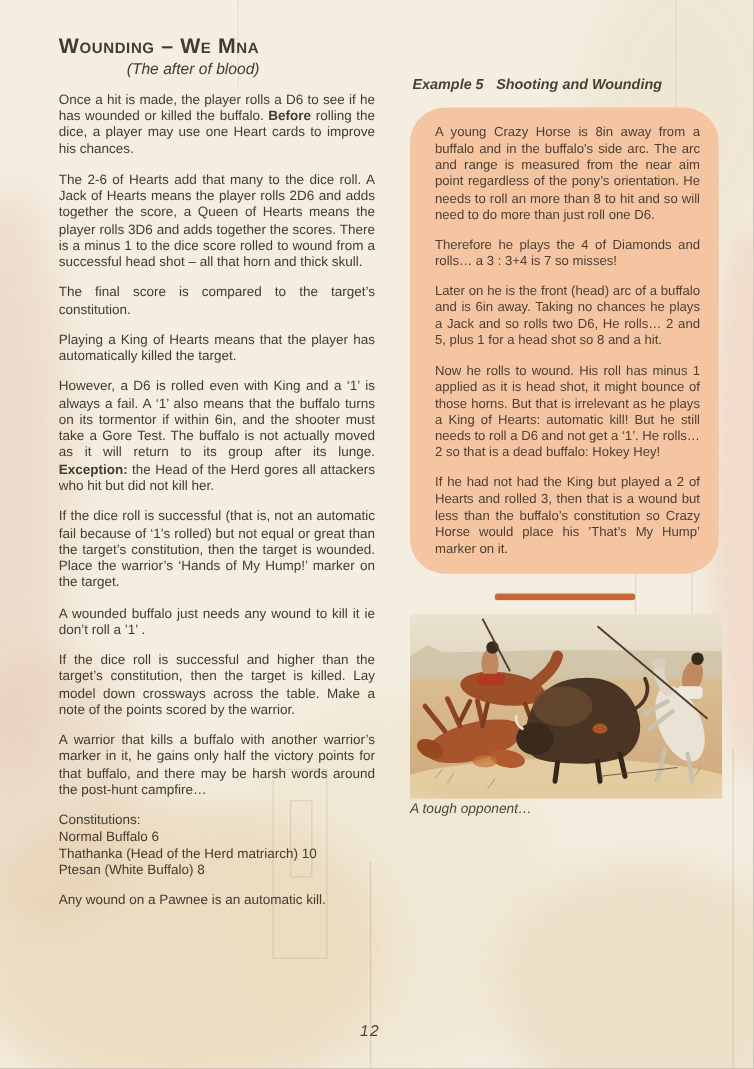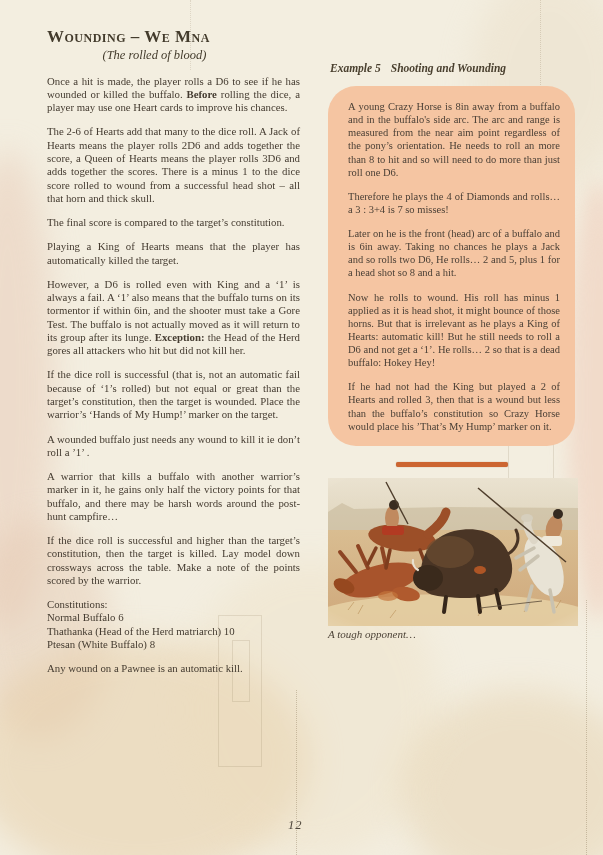--- a/index.html
+++ b/index.html
@@ -1,20 +1,20 @@
 <!DOCTYPE html>
 <html style="--page_bg: #f3eee0; --body_text: #443b30; --title_text: #433b2c; --box_bg: #f5c5a2; --box_text: #4b4036; --divider_orange: #cc6531; --caption_text: #4d4337; --page_number_text: #4d453a;"><head>
 <meta charset="utf-8">
 <style>
   html,body{margin:0;padding:0;background:#888;}
   .page{
     position:relative;width:603px;height:855px;margin:0 auto;
     background:var(--page_bg,#f3eee0);
     overflow:hidden;
-    font-family:Liberation Serif, serif;
+    font-family:Liberation Sans, sans-serif;
     color:var(--body_text,#443b30);
   }
   
   .wash{position:absolute;border-radius:50%;filter:blur(16px);pointer-events:none;}
   .wash-left{left:-40px;top:150px;width:95px;height:480px;background:#e9cdba;opacity:.55;}
   .wash-left2{left:-30px;top:520px;width:140px;height:220px;background:#e3c4ac;opacity:.4;}
   .wash-bottom{left:-30px;top:640px;width:340px;height:240px;background:#e6cda6;opacity:.5;}
   .wash-bottom-right{left:400px;top:690px;width:240px;height:200px;background:#e4cfab;opacity:.45;}
   .wash-right{left:568px;top:180px;width:60px;height:440px;background:#f0cfbd;opacity:.6;filter:blur(10px);}
   .wash-topright{left:470px;top:-30px;width:160px;height:220px;background:#e9dcc4;opacity:.4;}
@@ -100,31 +100,31 @@
   <div class="sketchline sk1"></div>
   <div class="sketchline sk2"></div>
   <div class="sketchline sk3"></div>
   <div class="sketchline sk4"></div>
   <div class="sketchbox sb1"></div>
   <div class="sketchbox sb2"></div>
   <div class="sketchbox sb3"></div>
 
   <div class="left-col">
     <h1 class="title">Wounding – We Mna</h1>
-    <div class="subtitle">(The rolled of blood)</div>
+    <div class="subtitle">(The after of blood)</div>
     <div class="paras">
         <div class="para"><span>Once a hit is made, the player rolls a D6 to see if he has wounded or killed the buffalo.  </span><span class="b">Before</span><span> rolling the dice, a player may use one Heart cards to improve his chances.</span></div>
         <div class="para"><span>The 2-6 of Hearts add that many to the dice roll.  A Jack of Hearts means the player rolls 2D6 and adds together the score, a Queen of Hearts means the player rolls 3D6 and adds together the scores.  There is a minus 1 to the dice score rolled to wound from a successful head shot – all that horn and thick skull.</span></div>
         <div class="para"><span>The final score is compared to the target’s constitution.</span></div>
         <div class="para"><span>Playing a King of Hearts means that the player has automatically killed the target.</span></div>
         <div class="para"><span>However, a D6 is rolled even with King and a ‘1’ is always a fail.  A ‘1’ also means that the buffalo turns on its tormentor if within 6in, and the shooter must take a Gore Test.  The buffalo is not actually moved as it will return to its group after its lunge.  </span><span class="b">Exception:</span><span> the Head of the Herd gores all attackers who hit but did not kill her.</span></div>
         <div class="para"><span>If the dice roll is successful (that is, not an automatic fail because of ‘1’s rolled) but not equal or great than the target’s constitution, then the target is wounded. Place the warrior’s ‘Hands of My Hump!’ marker on the target.</span></div>
         <div class="para"><span>A wounded buffalo just needs any wound to kill it ie don’t roll a ’1’ .</span></div>
+        <div class="para"><span>If the dice roll is successful and higher than the target’s constitution, then the target is killed. Lay model down crossways across the table.  Make a note of the points scored by the warrior.</span></div>
         <div class="para"><span>A warrior that kills a buffalo with another warrior’s marker in it, he gains only half the victory points for that buffalo, and there may be harsh words around the post-hunt campfire…</span></div>
-        <div class="para"><span>If the dice roll is successful and higher than the target’s constitution, then the target is killed. Lay model down crossways across the table.  Make a note of the points scored by the warrior.</span></div>
         <div class="para lines">
           <div>Constitutions:</div>
           <div>Normal Buffalo 6</div>
           <div>Thathanka (Head of the Herd matriarch) 10</div>
           <div>Ptesan (White Buffalo) 8</div>
         </div>
         <div class="para"><span>Any wound on a Pawnee is an automatic kill.</span></div>
       </div>
   </div>
 

